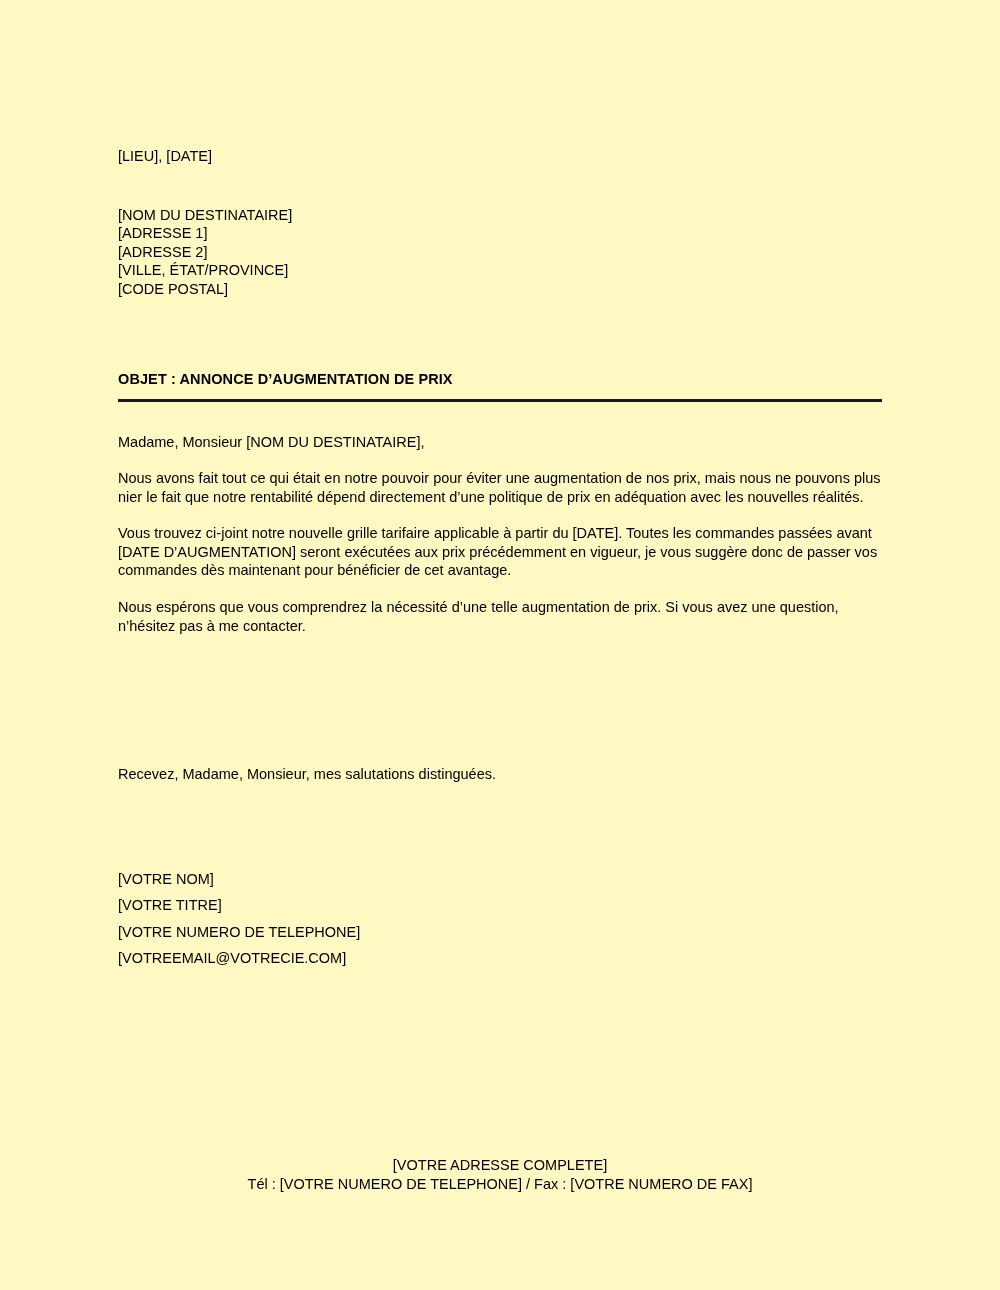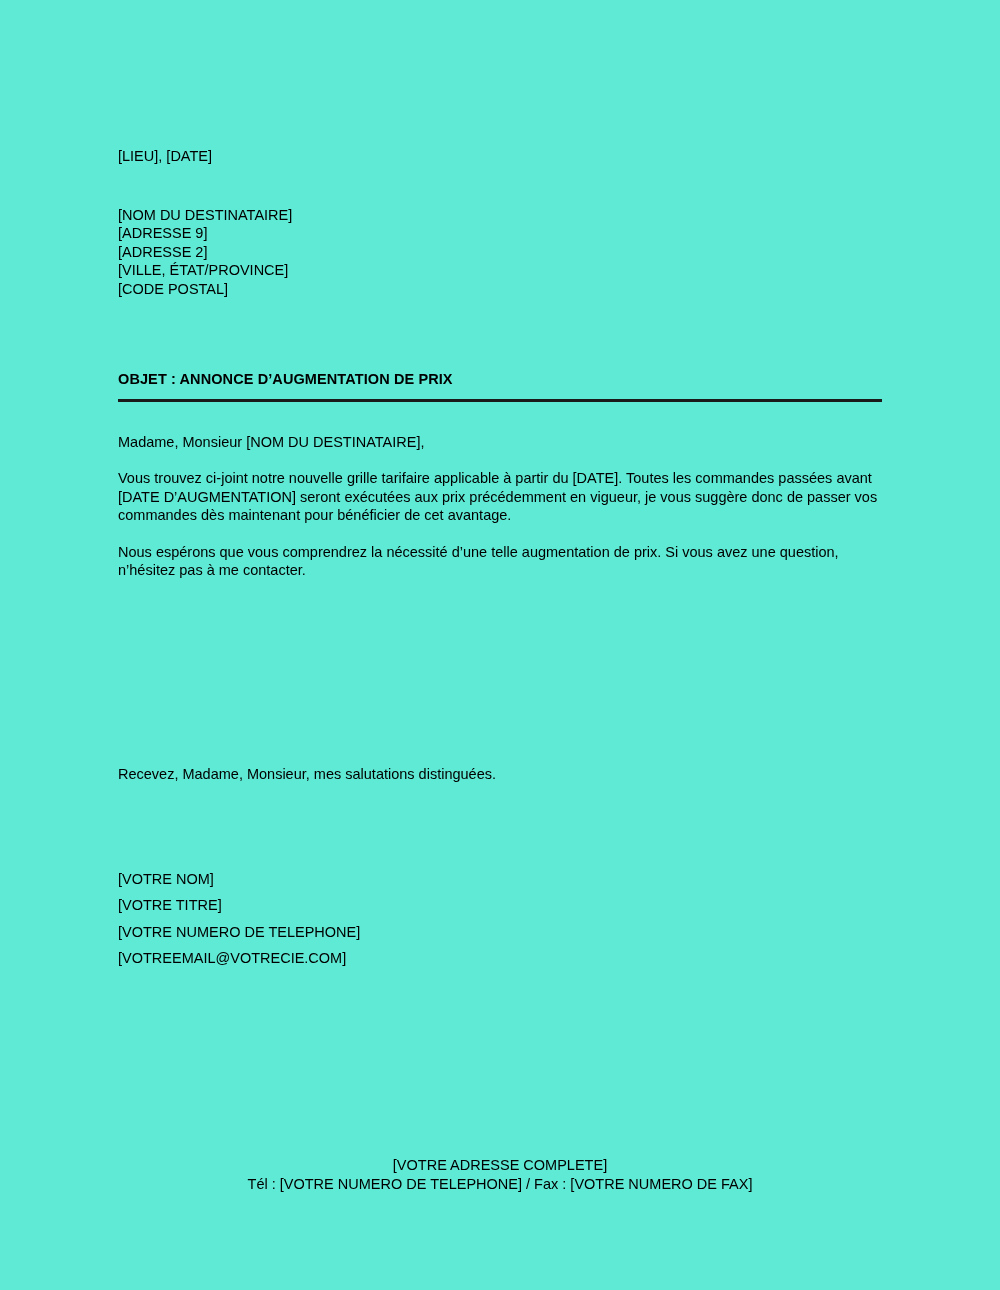--- a/index.html
+++ b/index.html
@@ -13,21 +13,21 @@
     height: 1290px;
     position: relative;
     font-family: "Liberation Sans", sans-serif;
     color: #000000;
     -webkit-font-smoothing: antialiased;
   }
 
   .page {
     position: absolute;
     inset: 0;
-    background: #5eead4;
+    background: #fef9c3;
   }
 
   
   .content {
     position: absolute;
     left: 118px;
     top: 0;
     width: 764px;
   }
 
@@ -131,33 +131,34 @@
 <body>
 
 <div class="page">
 
   <div class="content">
 
     <div class="letter-date">[LIEU], [DATE]</div>
 
     <div class="recipient-block">
       <div>[NOM DU DESTINATAIRE]</div>
-      <div>[ADRESSE 9]</div>
+      <div>[ADRESSE 1]</div>
       <div>[ADRESSE 2]</div>
       <div>[VILLE, ÉTAT/PROVINCE]</div>
       <div>[CODE POSTAL]</div>
     </div>
 
     <div class="subject-line">OBJET : ANNONCE D’AUGMENTATION DE PRIX</div>
 
     <div class="divider-rule"></div>
 
     <div class="salutation">Madame, Monsieur [NOM DU DESTINATAIRE],</div>
 
     <div class="body-paragraphs">
+      <p>Nous avons fait tout ce qui était en notre pouvoir pour éviter une augmentation de nos prix, mais nous ne pouvons plus nier le fait que notre rentabilité dépend directement d’une politique de prix en adéquation avec les nouvelles réalités.</p>
       <p>Vous trouvez ci-joint notre nouvelle grille tarifaire applicable à partir du [DATE]. Toutes les commandes passées avant [DATE D’AUGMENTATION] seront exécutées aux prix précédemment en vigueur, je vous suggère donc de passer vos commandes dès maintenant pour bénéficier de cet avantage.</p>
       <p>Nous espérons que vous comprendrez la nécessité d’une telle augmentation de prix. Si vous avez une question, n’hésitez pas à me contacter.</p>
     </div>
 
     <div class="closing-line">Recevez, Madame, Monsieur, mes salutations distinguées.</div>
 
     <div class="signature-block">
       <div>[VOTRE NOM]</div>
       <div>[VOTRE TITRE]</div>
       <div>[VOTRE NUMERO DE TELEPHONE]</div>

